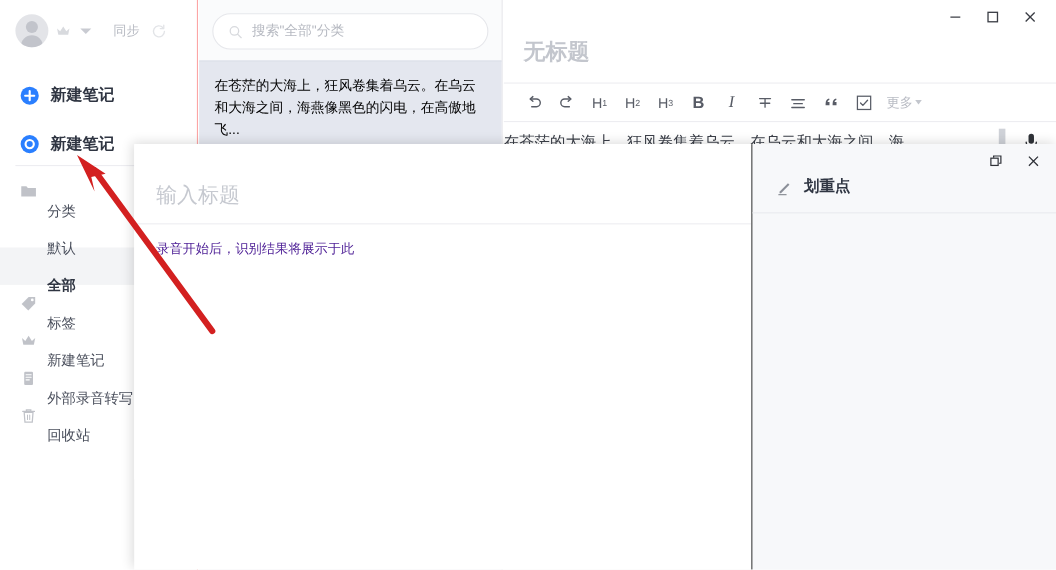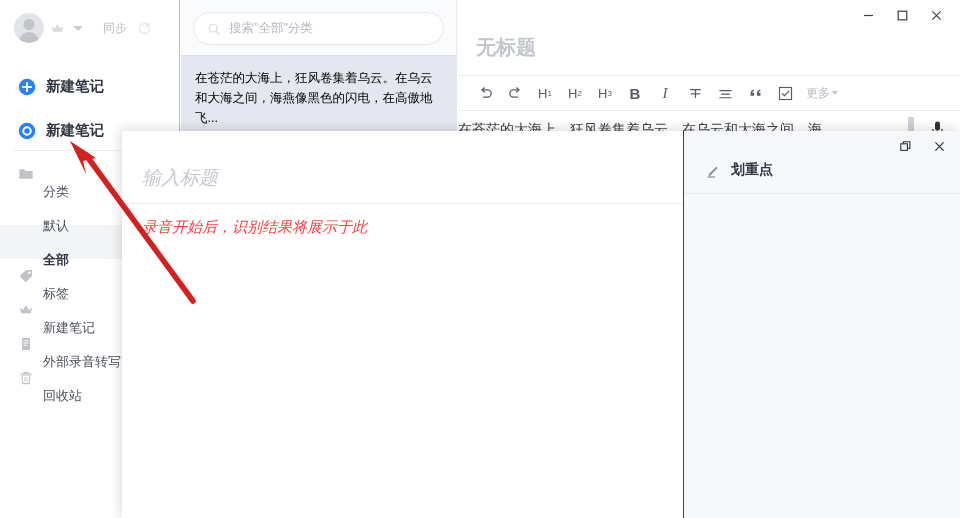--- a/index.html
+++ b/index.html
@@ -190,31 +190,31 @@
     display: flex; align-items: center; gap: 8px;
     z-index: 5;
   }
   .mbtn {
     width: 26px; height: 22px;
     display: flex; align-items: center; justify-content: center;
     color: #2f3238;
   }
   .modal-left {
     position: absolute; left: 0; top: 0;
-    width: 561px; height: 305px; background: #ffffff; font-style: italic;
+    width: 561px; height: 305px; background: #ffffff;
   }
   .modal-title-ph {
     font-size: 19px; color: #c6c9d0;
     padding: 34px 0 12px 20px;
   }
   .modal-title-rule {
     height: 1px; background: #ededf1; margin: 0 0 0 0;
   }
   .modal-body-ph {
-    font-size: 15px; color: #ef4444;
+    font-size: 12px; color: #4c1d95;
     padding: 14px 0 0 20px;
   }
   .modal-right {
     position: absolute; left: 561px; top: 0;
     width: 277px; height: 387px;
     background: #f7f8fa;
     border-left: 1px solid #404040;
   }
   .hl-head {
     display: flex; align-items: center; gap: 9px;

